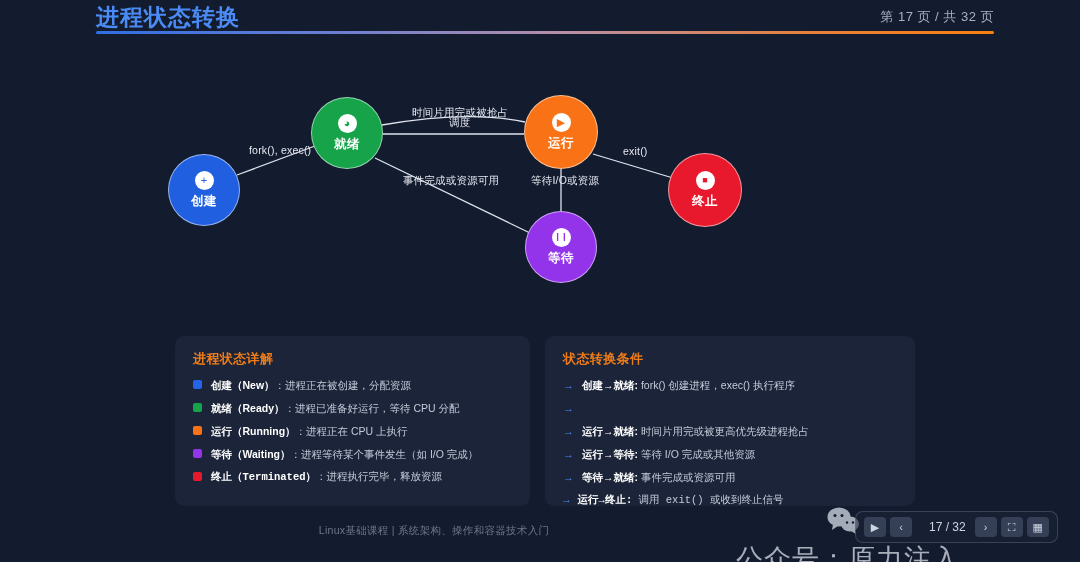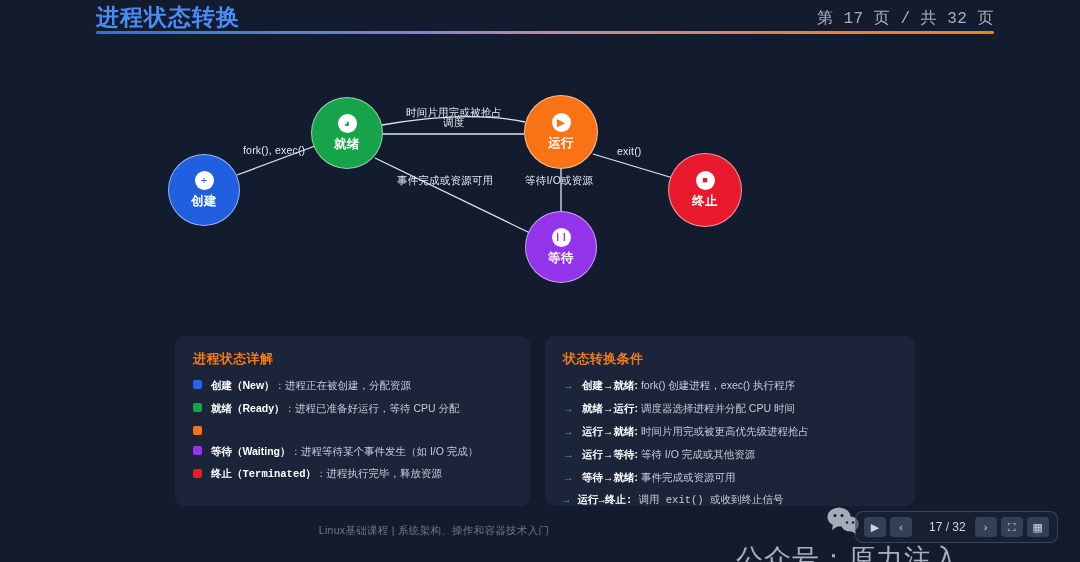--- a/index.html
+++ b/index.html
@@ -20,23 +20,22 @@
     position: absolute; left: 0; top: 0; width: 1080px; height: 40px;
   }
   #slide-title {
     position: absolute; left: 96px; top: 2px;
     font-size: 23px; font-weight: bold;
     color: #4a8bf5;
     letter-spacing: 1px;
   }
   #page-indicator {
     position: absolute; right: 86px; top: 8px;
-    font-size: 16px; color: #a7b0c0;
+    font-size: 13px; color: #a7b0c0;
     letter-spacing: .5px;
-    font-family: Liberation Mono, monospace;
   }
   #title-rule {
     position: absolute; left: 96px; top: 31px;
     width: 898px; height: 3px; border-radius: 2px;
     background: linear-gradient(to right, #2f6fe4 0%, #6f7fd0 28%, #b78fa8 52%, #e8803a 80%, #f77f0e 100%);
   }
 
   
   #diagram { position: absolute; left: 0; top: 40px; width: 1080px; height: 290px; }
   #diagram svg { position: absolute; left: 0; top: 0; }
@@ -54,20 +53,21 @@
     background: #fff; display: flex; align-items: center; justify-content: center;
     margin-bottom: 3px;
   }
   .node .node-label { font-size: 12.5px; font-weight: bold; letter-spacing: .5px; }
 
   .edge-label {
     position: absolute;
     font-size: 10.5px; color: #e4e8f0;
     white-space: nowrap;
     letter-spacing: .2px;
+    margin-left: 6px;
   }
 
   
   .panel {
     position: absolute;
     background: #1b2438;
     border-radius: 9px;
     padding: 14px 18px 16px 18px;
   }
   .panel-title {
@@ -202,20 +202,21 @@
         <div class="legend-row">
           <span class="swatch" style="background: rgb(37, 99, 235);"></span>
           <span><span class="row-key">创建（New）</span><span class="row-val">：进程正在被创建，分配资源</span></span>
         </div>
         <div class="legend-row">
           <span class="swatch" style="background: rgb(22, 163, 74);"></span>
           <span><span class="row-key">就绪（Ready）</span><span class="row-val">：进程已准备好运行，等待 CPU 分配</span></span>
         </div>
         <div class="legend-row">
           <span class="swatch" style="background: rgb(249, 115, 22);"></span>
+          <span><span class="row-key">运行（Running）</span><span class="row-val">：进程正在 CPU 上执行</span></span>
         </div>
         <div class="legend-row">
           <span class="swatch" style="background: rgb(147, 51, 234);"></span>
           <span><span class="row-key">等待（Waiting）</span><span class="row-val">：进程等待某个事件发生（如 I/O 完成）</span></span>
         </div>
         <div class="legend-row">
           <span class="swatch" style="background: rgb(232, 25, 44);"></span>
           <span><span class="row-key">终止（Terminated）</span><span class="row-val">：进程执行完毕，释放资源</span></span>
         </div>
       </div>
@@ -223,21 +224,20 @@
 
   <div class="panel" id="panel-transitions" style="left:545px; top:336px; width:370px; height:170px;">
     <div class="panel-title">状态转换条件</div>
     <div id="transitions-rows">
         <div class="cond-row">
           <span class="arrow-glyph">→</span>
           <span><span class="row-key">创建→就绪:</span><span class="row-val"> fork() 创建进程，exec() 执行程序</span></span>
         </div>
         <div class="cond-row">
           <span class="arrow-glyph">→</span>
-          <span><span class="row-key">就绪→运行:</span><span class="row-val"> 调度器选择进程并分配 CPU 时间</span></span>
         </div>
         <div class="cond-row">
           <span class="arrow-glyph">→</span>
           <span><span class="row-key">运行→就绪:</span><span class="row-val"> 时间片用完或被更高优先级进程抢占</span></span>
         </div>
         <div class="cond-row">
           <span class="arrow-glyph">→</span>
           <span><span class="row-key">运行→等待:</span><span class="row-val"> 等待 I/O 完成或其他资源</span></span>
         </div>
         <div class="cond-row">

